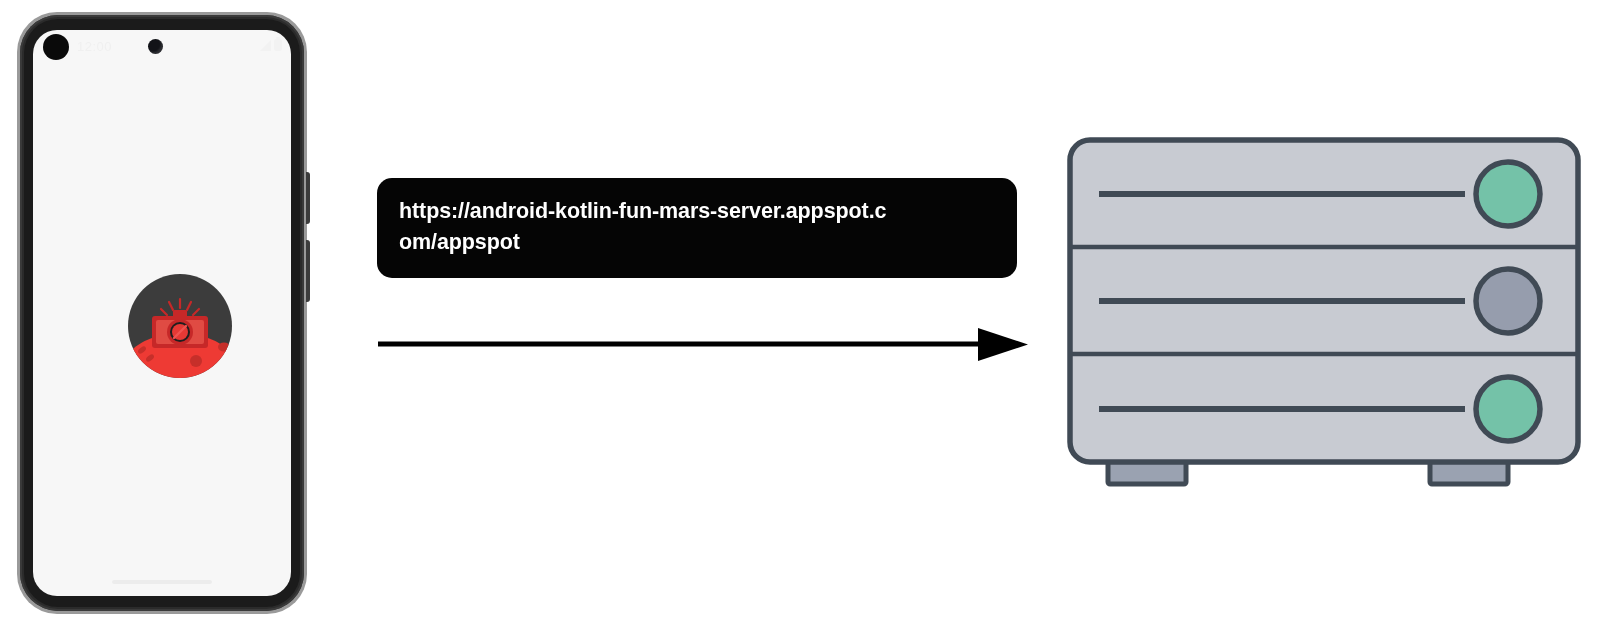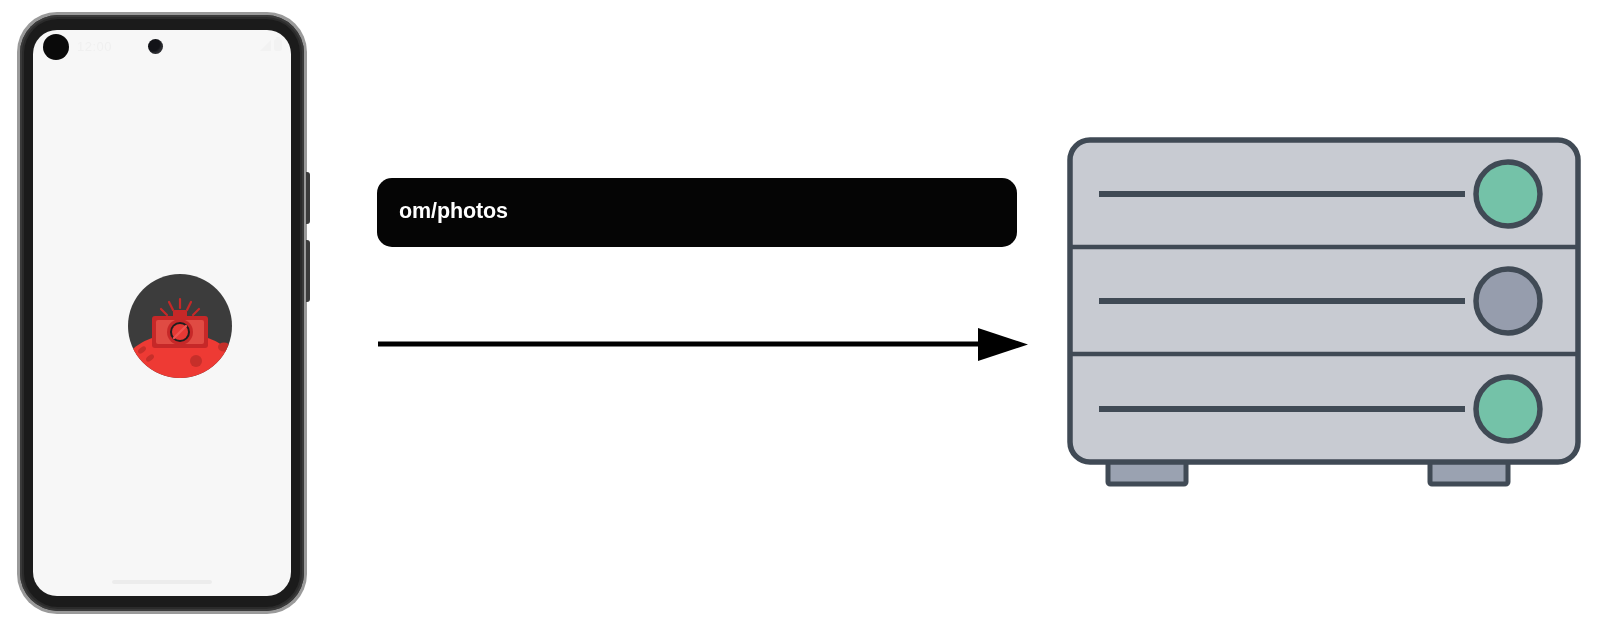--- a/index.html
+++ b/index.html
@@ -255,21 +255,22 @@
             <path d="M46 64 L58 52" stroke="#ef5350" stroke-width="2.4" stroke-linecap="round"></path>
           </g>
         </svg>
       </div>
 
       <div class="home-indicator"></div>
     </div>
   </div>
 
   <div class="url-tooltip">
-    <div class="url-line">om/photos</div>
+    <div class="url-line">https://android-kotlin-fun-mars-server.appspot.c</div>
+    <div class="url-line">om/appspot</div>
   </div>
 
   <div class="arrow-wrap">
     <svg viewBox="0 0 650 44" width="650" height="44" aria-hidden="true">
       <line x1="0" y1="22" x2="608" y2="22" stroke="#000000" stroke-width="5"></line>
       <polygon points="600,6 650,22.5 600,39" fill="#000000"></polygon>
     </svg>
   </div>
 
   <div class="server">

